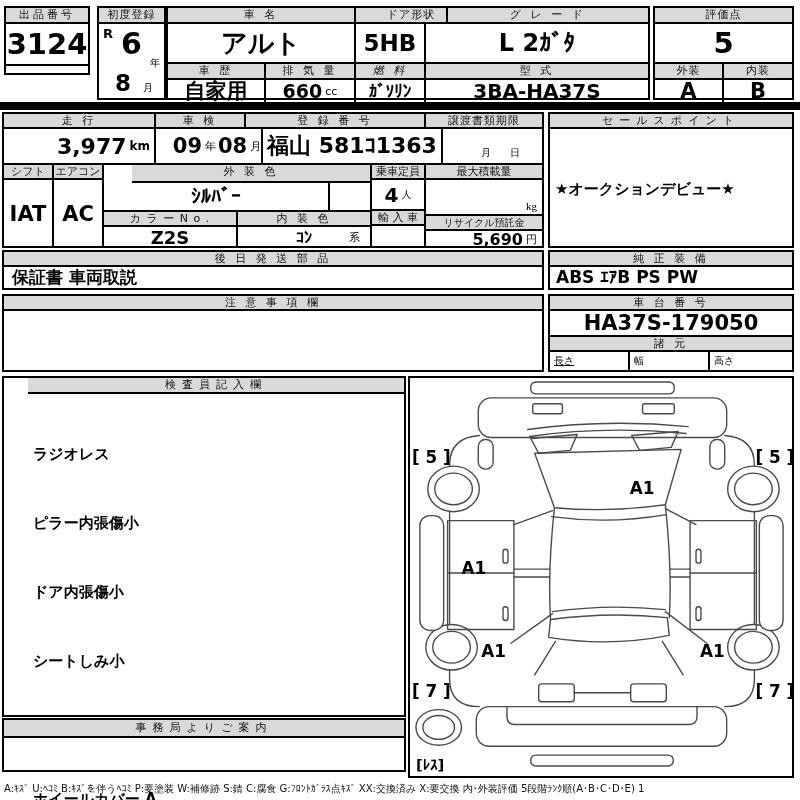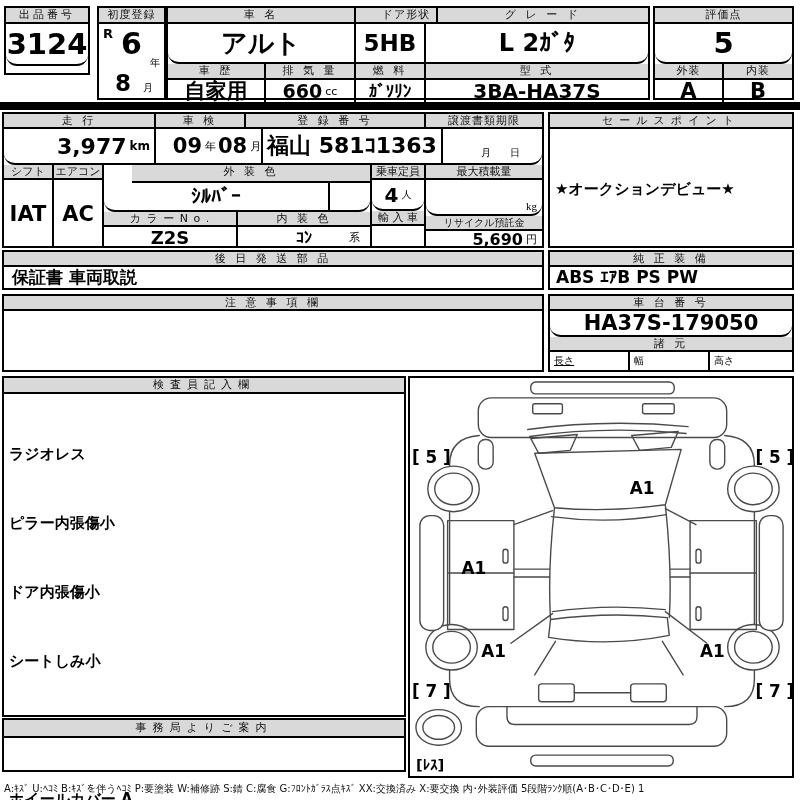--- a/index.html
+++ b/index.html
@@ -6,21 +6,21 @@
   html,body { background:#fff; }
   body { font-family:"DejaVu Sans","Liberation Sans",sans-serif; color:#000; }
   #sheet { position:relative; width:800px; height:800px; background:#fff; overflow:hidden; }
   .box { position:absolute; border:2px solid #000; background:#fff; }
   .hdr { background:#d9d9d9; border-bottom:2px solid #000; font-size:11px; line-height:13px;
          text-align:center; letter-spacing:3px; white-space:nowrap; overflow:hidden; color:#111; }
   .hdr.tight { letter-spacing:1px; }
   .row { display:flex; }
   .cell { position:relative; overflow:hidden; }
   .br { border-right:2px solid #000; }
-  .bb { border-bottom:2px solid #000;border-radius:11px; }
+  .bb { border-bottom:2px solid #000; }
   .v { font-weight:bold; display:flex; align-items:center; justify-content:center; }
   .unit { font-weight:normal; font-size:11px; margin-left:3px; }
   .blackbar { position:absolute; background:#000; }
   .lines { padding:3px 5px; font-weight:bold; font-size:15px; line-height:23px; white-space:pre; }
   .legend { position:absolute; font-size:10px; letter-spacing:0; white-space:nowrap; color:#111; }
   svg text { font-family:"DejaVu Sans","Liberation Sans",sans-serif; font-weight:bold; }
 </style>
 </head>
 <body>
 
@@ -41,32 +41,32 @@
     </div>
     <div class="cell" style="height:26px;">
       <span style="position:absolute;left:16px;top:-2px;font-weight:bold;font-size:23px;">8</span>
       <span style="position:absolute;left:44px;bottom:3px;font-size:10px;">月</span>
     </div>
   </div>
 
   <div class="box" style="left:166px;top:6px;width:484px;height:94px;">
     <div class="row" style="height:16px;">
       <div class="hdr br" style="width:188px;">車 名</div>
-      <div class="hdr br tight" style="width:82px;padding-left:20px;">ドア形状</div>
+      <div class="hdr br tight" style="width:92px;padding-left:20px;">ドア形状</div>
       <div class="hdr" style="flex:1;">グ レ ー ド</div>
     </div>
     <div class="row bb" style="height:40px;">
       <div class="cell br v" style="width:188px;font-size:26px;">アルト</div>
       <div class="cell br v" style="width:70px;font-size:23px;">5HB</div>
       <div class="cell v" style="flex:1;font-size:24px;">L 2ｶﾞﾀ</div>
     </div>
     <div class="row" style="height:16px;">
       <div class="hdr br" style="width:98px;">車 歴</div>
       <div class="hdr br" style="width:90px;">排 気 量</div>
-      <div class="hdr br" style="width:70px;">燃 料</div>
+      <div class="hdr br" style="width:70px;font-style:italic;">燃 料</div>
       <div class="hdr" style="flex:1;">型 式</div>
     </div>
     <div class="row" style="height:22px;">
       <div class="cell br v" style="width:98px;font-size:21px;">自家用</div>
       <div class="cell br v" style="width:90px;font-size:19px;">
         <span>660</span>
         <span class="unit">cc</span>
       </div>
       <div class="cell br v" style="width:70px;font-size:17px;">ｶﾞｿﾘﾝ</div>
       <div class="cell v" style="flex:1;font-size:20px;">3BA-HA37S</div>
@@ -207,21 +207,21 @@
         <span>幅</span>
         <span></span>
       </div>
       <div class="cell" style="flex:1;font-size:10px;padding:2px 0 0 4px;">
         <span>高さ</span>
         <span></span>
       </div>
     </div>
   </div>
 
-  <div class="box" style="left:2px;top:376px;width:404px;height:341px;">
+  <div class="box" style="left:2px;top:376px;width:404px;height:341px;padding-left:24px;">
     <div class="hdr" style="height:16px;letter-spacing:6px;">検査員記入欄</div>
     <div class="lines" style="font-size:15px;line-height:23px;">
       <div>ラジオレス</div>
       <div>ピラー内張傷小</div>
       <div>ドア内張傷小</div>
       <div>シートしみ小</div>
       <div>外装小傷有り</div>
       <div>ホイールカバー A</div>
     </div>
   </div>

